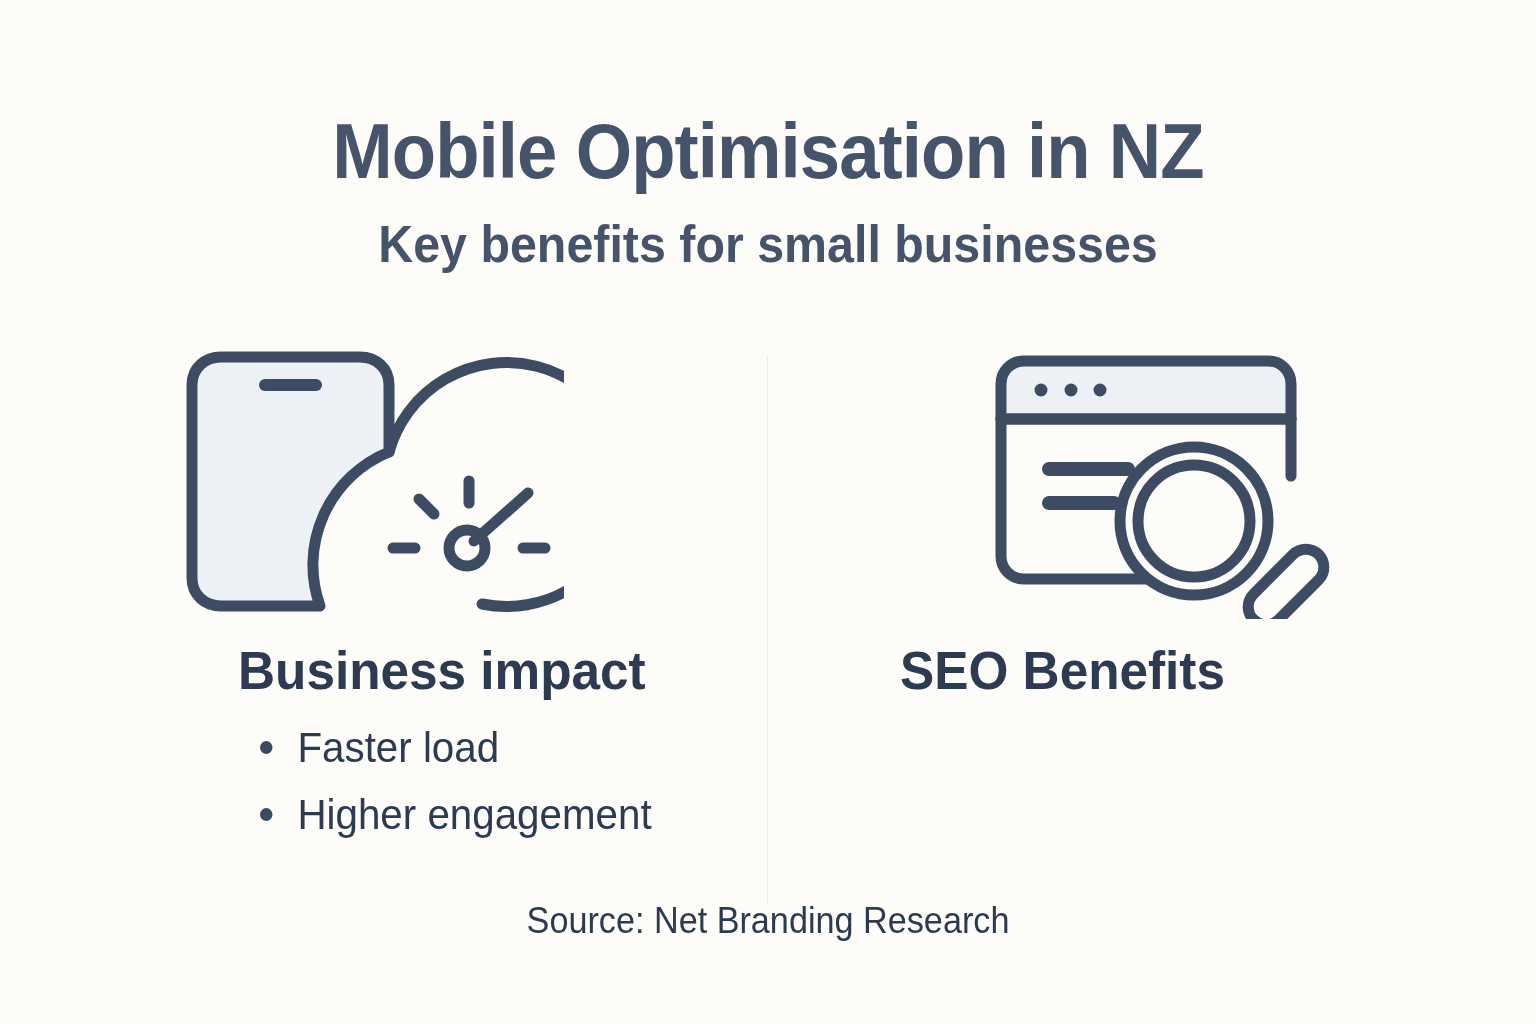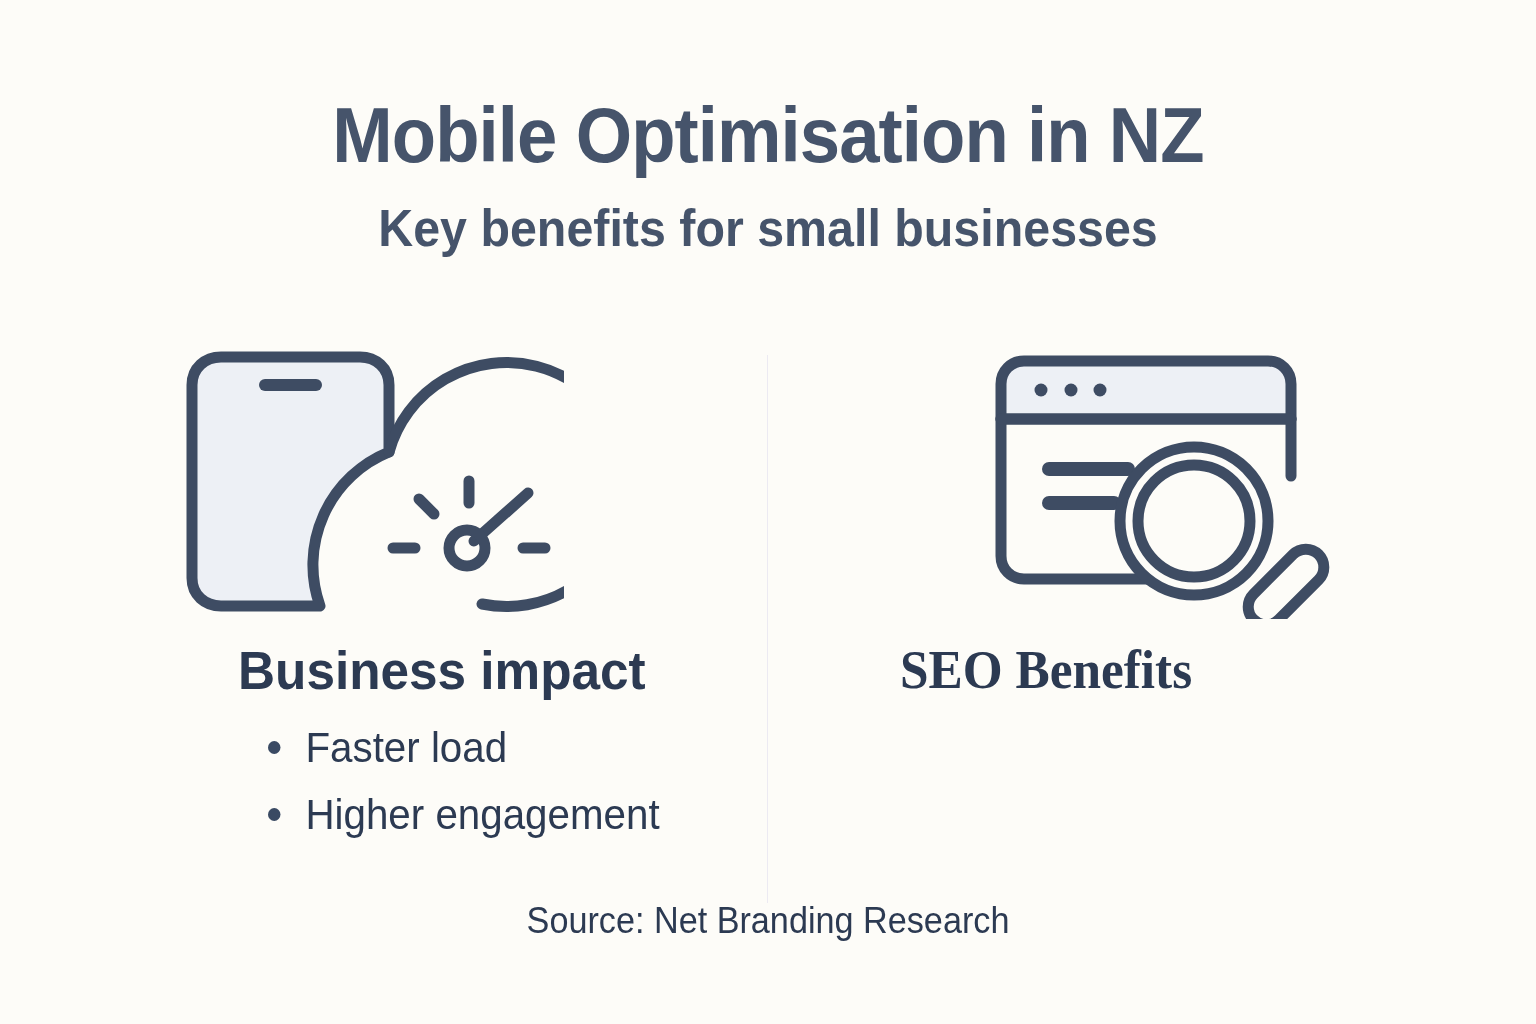--- a/index.html
+++ b/index.html
@@ -17,21 +17,21 @@
   .canvas {
     position: relative;
     width: 1536px;
     height: 1024px;
     background: #fdfcf8;
   }
 
   
   .header {
     position: absolute;
-    top: 96px;
+    top: 112px;
     left: 0;
     width: 1536px;
     text-align: center;
   }
   .title {
     font-size: 78px;
     font-weight: 700;
     letter-spacing: -1px;
     color: #46546b;
     line-height: 1.02;
@@ -82,34 +82,34 @@
   }
   .col-left .icon-wrap { padding-right: 40px; box-sizing: border-box; }
   .col-right .icon-wrap { padding-left: 40px; box-sizing: border-box; }
 
   .col-body {
     position: absolute;
     top: 300px;
     width: 100%;
   }
   .col-left .col-body { padding-left: 238px; box-sizing: border-box; }
-  .col-right .col-body { padding-left: 132px; box-sizing: border-box; font-family: Liberation Serif, serif; }
+  .col-right .col-body { padding-left: 132px; box-sizing: border-box; }
 
   .col-heading {
     font-size: 54px;
     font-weight: 700;
     color: #2c3a52;
     margin: 0 0 26px 0;
     line-height: 1.05;
     transform: scaleX(0.95);
     transform-origin: left center;
   }
   .bullets {
     list-style: none;
-    margin: 8px;
+    margin: 0;
     padding: 0 0 0 22px;
   }
   .bullets li {
     display: flex;
     align-items: center;
     font-size: 42px;
     font-weight: 400;
     color: #2c3a52;
     line-height: 1.08;
     margin-bottom: 22px;

